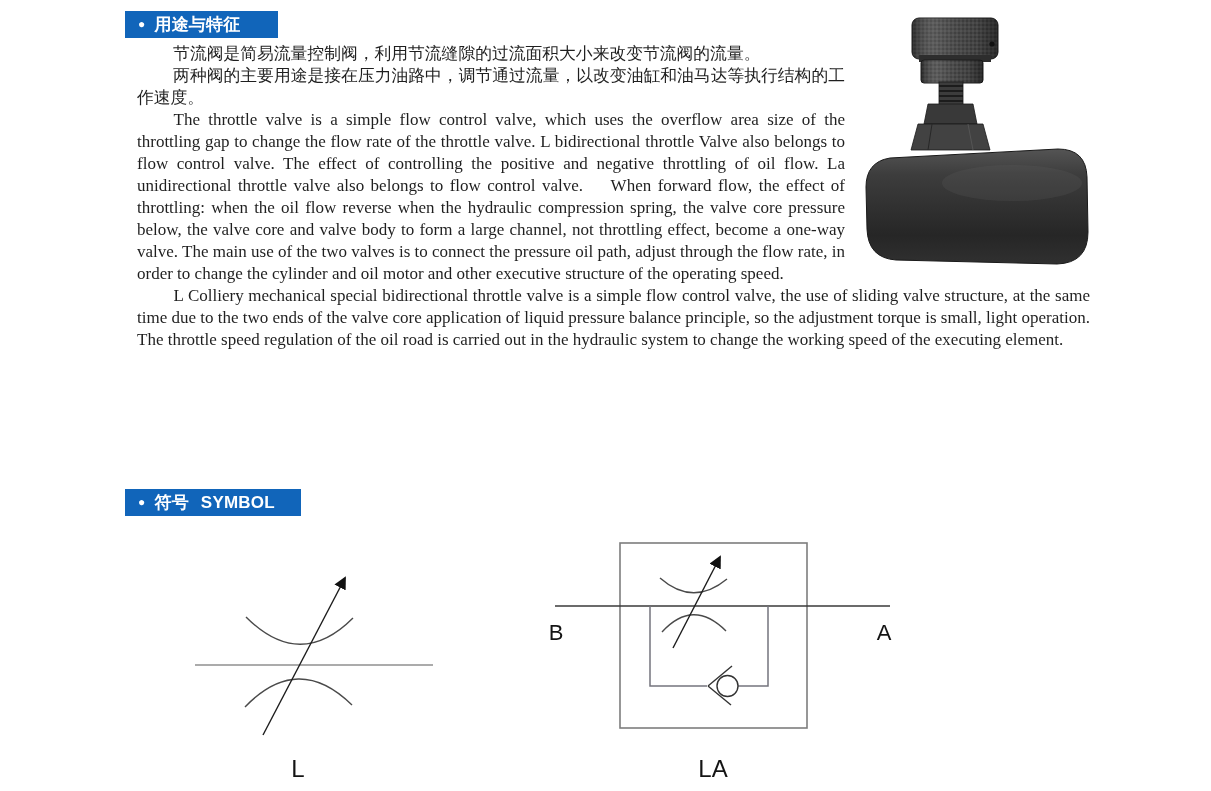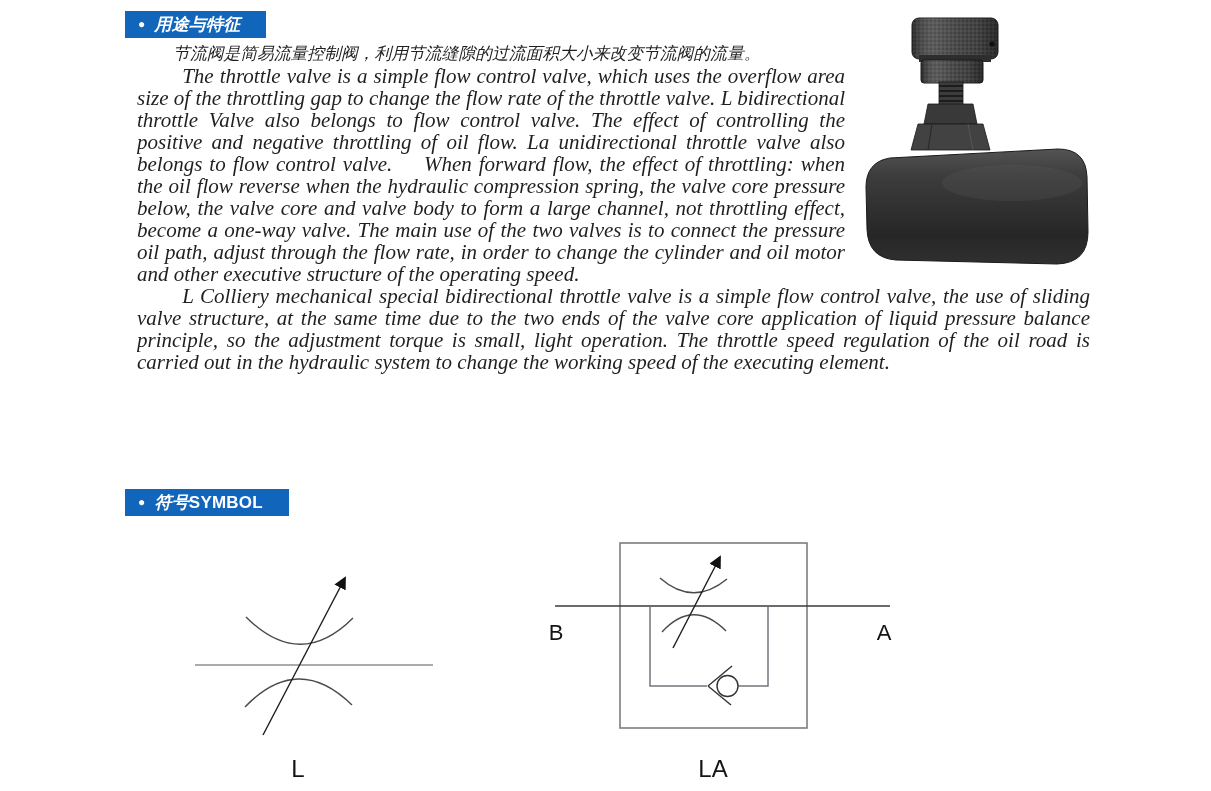--- a/index.html
+++ b/index.html
@@ -23,40 +23,40 @@
     align-items: center;
     padding: 0 26px 0 13px;
     font-family: "Liberation Sans", "DejaVu Sans", sans-serif;
     font-size: 17px;
     font-weight: 600;
     letter-spacing: 0.2px;
     white-space: nowrap;
     box-sizing: border-box;
   }
   .section-bar .bullet { font-size: 12px; margin-right: 9px; position: relative; top: -1px; }
-  .section-bar .zh { margin-right: 0; font-style: italic; }
+  .section-bar .zh { margin-right: 12px; }
   #bar-application { top: 11px; }
   #bar-symbol { top: 489px; }
 
   
   .content {
     position: absolute;
     left: 137px; top: 43px;
     width: 953px; height: 440px;
     text-align: justify;
     overflow: hidden;
   }
   .photo-spacer {
     float: right;
     width: 245px;
     height: 236px;
   }
-  .content p { margin: 0; text-indent: 2.15em; font-style: italic; }
+  .content p { margin: 0; text-indent: 2.15em; }
   .content p.zh { font-size: 16.8px; line-height: 22px; }
-  .content p.en { font-size: 21px; line-height: 22px; }
+  .content p.en { font-size: 17px; line-height: 22px; }
 
   
   .valve-photo {
     position: absolute;
     left: 862px; top: 8px;
     width: 230px; height: 272px;
   }
 
   
   .symbols {
@@ -73,20 +73,21 @@
 <body>
 
 <div class="section-bar" id="bar-application">
   <span class="bullet">●</span>
   <span class="zh">用途与特征</span>
 </div>
 
 <div class="content">
   <div class="photo-spacer"></div>
   <p class="zh">节流阀是简易流量控制阀，利用节流缝隙的过流面积大小来改变节流阀的流量。</p>
+  <p class="zh">两种阀的主要用途是接在压力油路中，调节通过流量，以改变油缸和油马达等执行结构的工作速度。</p>
   <p class="en">The throttle valve is a simple flow control valve, which uses the overflow area size of the throttling gap to change the flow rate of the throttle valve. L bidirectional throttle Valve also belongs to flow control valve. The effect of controlling the positive and negative throttling of oil flow. La unidirectional throttle valve also belongs to flow control valve.　 When forward flow, the effect of throttling: when the oil flow reverse when the hydraulic compression spring, the valve core pressure below, the valve core and valve body to form a large channel, not throttling effect, become a one-way valve. The main use of the two valves is to connect the pressure oil path, adjust through the flow rate, in order to change the cylinder and oil motor and other executive structure of the operating speed.</p>
   <p class="en">L Colliery mechanical special bidirectional throttle valve is a simple flow control valve, the use of sliding valve structure, at the same time due to the two ends of the valve core application of liquid pressure balance principle, so the adjustment torque is small, light operation. The throttle speed regulation of the oil road is carried out in the hydraulic system to change the working speed of the executing element.</p>
 </div>
 
 <svg class="valve-photo" viewBox="0 0 230 272" aria-hidden="true">
   <defs>
     <pattern id="knurl" width="4" height="4" patternUnits="userSpaceOnUse">
       <rect width="4" height="4" fill="#474747"></rect>
       <circle cx="1" cy="1" r="0.8" fill="#2a2a2a"></circle>
       <circle cx="3" cy="3" r="0.8" fill="#5e5e5e"></circle>

